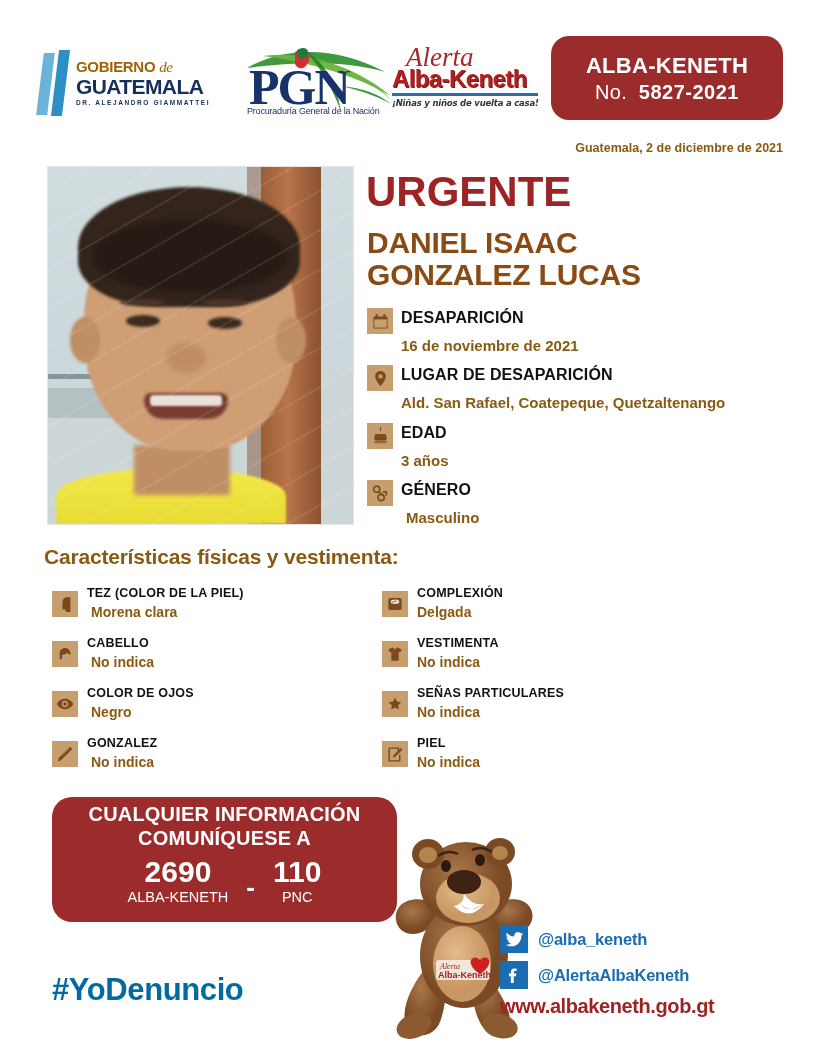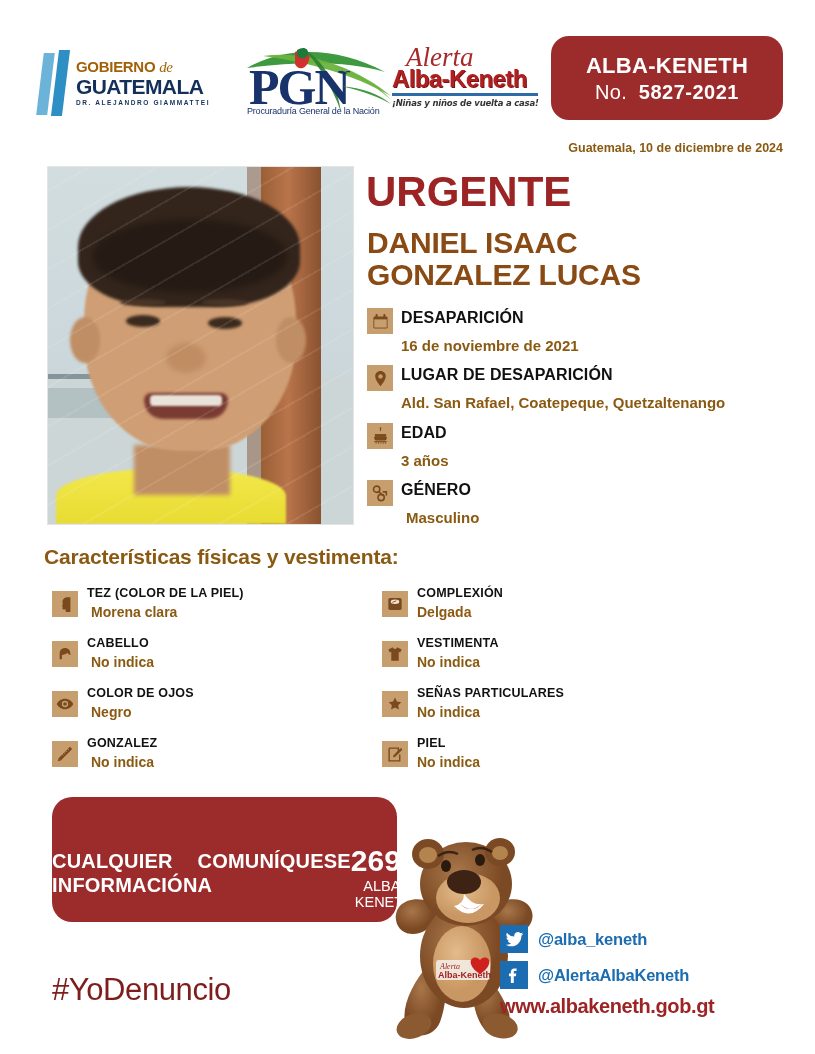--- a/index.html
+++ b/index.html
@@ -154,33 +154,33 @@
     display:flex; align-items:center; justify-content:center; margin-right: 9px; margin-top: 2px;
   }
   .c-label { font-size: 12.5px; font-weight: bold; color: #111; letter-spacing: 0.2px; line-height: 1.3; }
   .c-value { font-size: 14px; font-weight: bold; color: #8a5a12; line-height: 1.3; margin-top: 2px; padding-left: 4px;}
   .cell.nopad .c-value { padding-left: 0; }
 
   
   .contact {
     position: absolute; left: 52px; top: 797px; width: 345px; height: 125px;
     background: #9c2b2b; border-radius: 20px; color: #fff;
-    display: flex; align-items: center; padding-top: 29px;
+    display: flex; flex-direction: column; align-items: center; padding-top: 6px;
   }
   .ct-l1 { font-size: 20px; font-weight: bold; letter-spacing: 0.2px; line-height: 1.18; }
   .ct-l2 { font-size: 20px; font-weight: bold; letter-spacing: 0.2px; line-height: 1.18; }
   .ct-nums { display: flex; align-items: center; justify-content: center; margin-top: 7px; width: 100%; }
   .num-col { text-align: center; }
   .num-big { font-size: 30px; font-weight: bold; line-height: 1; }
   .num-sub { font-size: 14.5px; font-weight: normal; margin-top: 2px; }
   .num-dash { font-size: 26px; font-weight: bold; margin: 0 18px; position: relative; top: 6px; }
 
   .hashtag {
     position: absolute; left: 52px; top: 972px;
-    font-size: 31px; font-weight: normal; color: #7f1d1d; letter-spacing: -0.4px;
+    font-size: 31px; font-weight: bold; color: #0369a1; letter-spacing: -0.4px;
   }
 
   
   .bear { position: absolute; left: 372px; top: 828px; width: 185px; height: 215px; }
 
   .social { position: absolute; left: 500px; top: 925px; width: 300px; }
   .soc-row { display: flex; align-items: center; margin-bottom: 8px; }
   .soc-ico {
     width: 28px; height: 28px; background: #1b6cb0; margin-right: 10px;
     display:flex; align-items:center; justify-content:center; flex: 0 0 28px;
@@ -234,21 +234,21 @@
     </div>
 
     <div class="badge">
       <div class="badge-t1">ALBA-KENETH</div>
       <div class="badge-t2">
         <span>No.</span>
         &nbsp;<b>5827-2021</b>
       </div>
     </div>
 
-    <div class="date-line">Guatemala, 10 de diciembre de 2024</div>
+    <div class="date-line">Guatemala, 2 de diciembre de 2021</div>
   </div>
 
   <div class="photo">
     <div class="ph-sky"></div>
     <div class="ph-wall"></div>
     <div class="ph-rail2"></div>
     <div class="ph-rail"></div>
     <div class="ph-post-l"></div>
     <div class="ph-post"></div>
     <div class="ph-shirt"></div>

